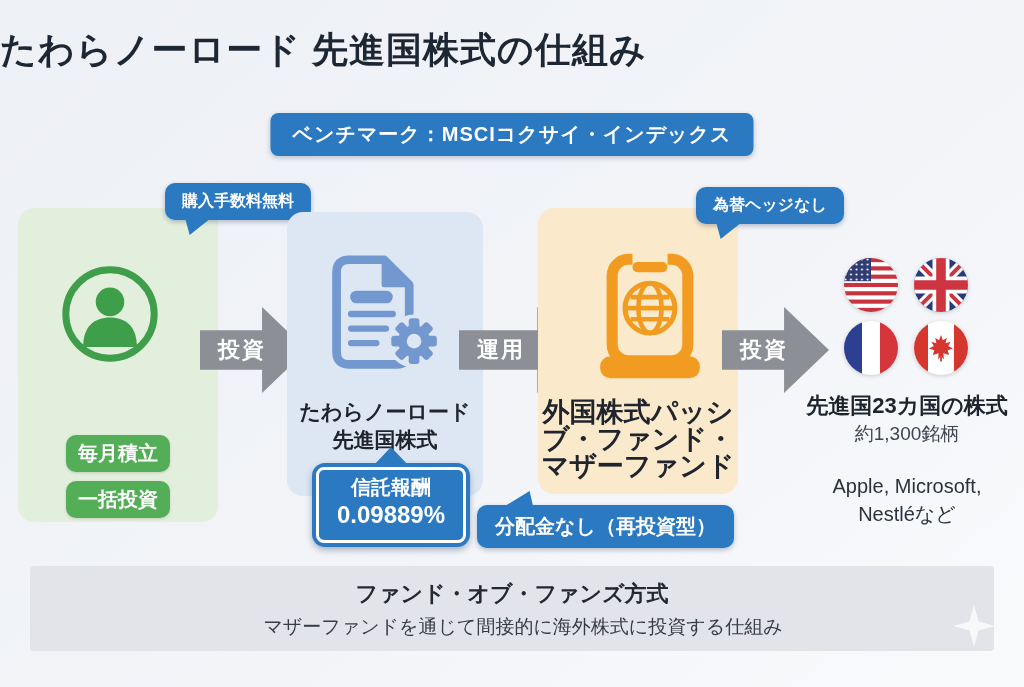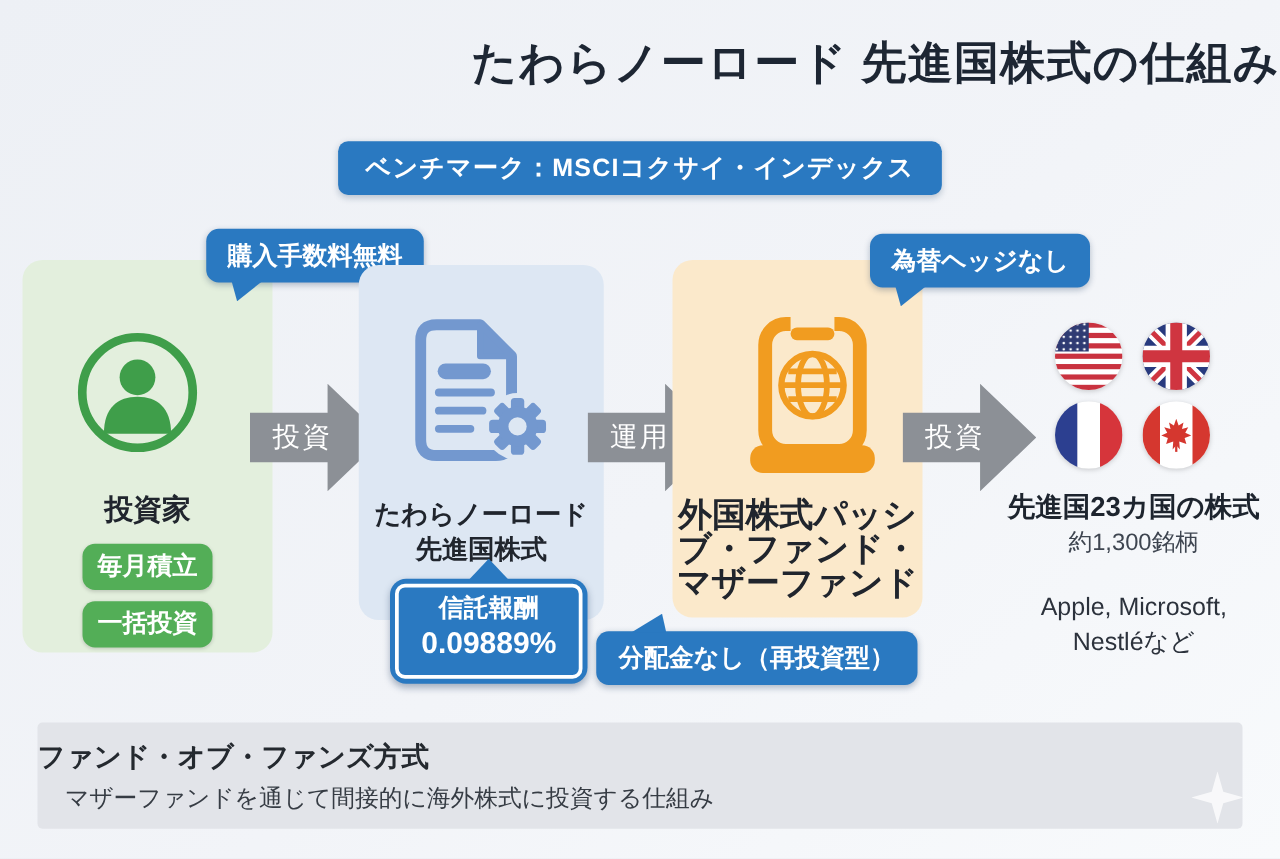--- a/index.html
+++ b/index.html
@@ -3,21 +3,21 @@
 <meta charset="utf-8">
 <style>
   html,body { margin:0; padding:0; background:#e9ecf1; }
   .canvas {
     position:relative; width:1024px; height:687px; overflow:hidden;
     font-family:"Liberation Sans","DejaVu Sans",sans-serif;
     background:linear-gradient(140deg,#edf0f5 0%,#f2f4f8 55%,#f8fafc 100%);
   }
   .title {
     position:absolute; top:26px; left:0; width:100%; margin:0;
-    text-align:right; font-size:36px; font-weight:bold; color:#1d2633; letter-spacing:1px;
+    text-align:left; font-size:36px; font-weight:bold; color:#1d2633; letter-spacing:1px;
   }
   .benchmark {
     position:absolute; top:113px; left:50%; transform:translateX(-50%);
     background:#2a79c1; color:#fff; font-size:20px; font-weight:bold;
     padding:8px 22px; border-radius:8px; letter-spacing:1px; white-space:nowrap;
     box-shadow:0 2px 5px rgba(25,60,100,.25);
   }
   .box { position:absolute; border-radius:16px; }
   .green-box  { left:18px;  top:208px; width:200px; height:314px; background:#e3efdd; }
   .blue-box   { left:287px; top:212px; width:196px; height:284px; background:#dde7f3; }
@@ -29,21 +29,21 @@
   .mother-label   { left:538px; width:200px; top:399px; font-size:27px; line-height:27px; }
 
   .pill {
     position:absolute; left:66px; width:104px; height:37px; line-height:37px;
     background:#53ae57; color:#fff; font-size:20px; font-weight:bold; text-align:center;
     border-radius:10px; box-shadow:0 1px 3px rgba(0,0,0,.15);
   }
   .pill-1 { top:435px; } .pill-2 { top:481px; }
 
   .bubble {
-    position:absolute; background:#2a79c1; color:#fff; font-size:20px; font-weight:bold;
+    position:absolute; background:#2a79c1; color:#fff; font-size:16px; font-weight:bold;
     padding:8px 17px; border-radius:10px; white-space:nowrap; box-shadow:0 2px 5px rgba(20,50,90,.3);
   }
   .bubble::after {
     content:""; position:absolute; width:26px; height:17px; background:#2a79c1;
     bottom:-15px; left:20px; clip-path:polygon(0 0,100% 0,18% 100%);
   }
   .bubble-purchase { left:165px; top:183px; }
   .bubble-hedge    { left:696px; top:187px;text-align:center; }
 
   .badge-dividend {
@@ -68,45 +68,45 @@
     content:""; position:absolute; top:-16px; left:50%; transform:translateX(-50%);
     width:34px; height:18px; background:#2a79c1; clip-path:polygon(50% 0,100% 100%,0 100%);
   }
   .fee-title { margin-top:12px; font-size:20px; font-weight:bold; line-height:25px; }
   .fee-value { font-size:24px; font-weight:bold; line-height:30px; }
 
   .arrow {
     position:absolute; top:307px; width:107px; height:86px; background:#8c9096;
     clip-path:polygon(0 27%,58% 27%,58% 0,100% 50%,58% 100%,58% 73%,0 73%);
   }
-  .arrow-1 { left:200px; } .arrow-2 { left:470px; } .arrow-3 { left:722px; }
+  .arrow-1 { left:200px; } .arrow-2 { left:459px;padding-left:28px; } .arrow-3 { left:722px; }
   .arrow span {
     position:absolute; left:6px; top:0; width:72px; height:100%;
     display:flex; align-items:center; justify-content:center;
-    color:#fff; font-size:22px; font-weight:normal; letter-spacing:2px;
+    color:#fff; font-size:22px; font-weight:bold; letter-spacing:2px;
   }
 
   .svg-icon { position:absolute; }
   .icon-investor { left:58px;  top:262px; }
   .icon-fund     { left:320px; top:252px; }
   .icon-mother   { left:590px; top:250px; }
 
   .flag { position:absolute; width:54px; height:54px; filter:drop-shadow(0 1px 2px rgba(0,0,0,.18)); }
   .flag-us { left:844px; top:258px; }
   .flag-uk { left:914px; top:258px; }
   .flag-fr { left:844px; top:321px; }
   .flag-ca { left:914px; top:321px; }
 
   .stocks-title    { position:absolute; left:785px; width:244px; top:391px; text-align:center; font-size:22px; font-weight:bold; color:#1d242e; }
   .stocks-subtitle { position:absolute; left:785px; width:244px; top:421px; text-align:center; font-size:19px; color:#3e4550; }
   .stocks-examples { position:absolute; left:785px; width:244px; top:472px; text-align:center; font-size:20px; line-height:28px; color:#2c323c; white-space:pre-line; }
 
   .footer {
-    position:absolute; left:30px; top:578px; width:964px; height:85px;
-    background:#e2e4e9; border-radius:4px; text-align:left; overflow:hidden;
+    position:absolute; left:30px; top:566px; width:964px; height:85px;
+    background:#e2e4e9; border-radius:4px; text-align:center; overflow:hidden;
   }
   .footer-title    { margin-top:13px; font-size:22px; font-weight:bold; color:#24292f; }
   .footer-subtitle { margin-top:5px;  font-size:19px; color:#363c44;margin-left:22px; }
   .sparkle {
     position:absolute; left:923px; top:39px; width:42px; height:42px;
     background:rgba(255,255,255,.75);
     clip-path:polygon(50% 0,61% 39%,100% 50%,61% 61%,50% 100%,39% 61%,0 50%,39% 39%);
   }
 </style>
 </head>
@@ -117,21 +117,20 @@
   <h1 class="title">たわらノーロード 先進国株式の仕組み</h1>
 
   <div class="benchmark">ベンチマーク：MSCIコクサイ・インデックス</div>
 
   <div class="box green-box"></div>
   <svg class="svg-icon icon-investor" width="104" height="104" viewBox="0 0 120 120">
     <circle cx="60" cy="60" r="51" fill="none" stroke="#3f9e4a" stroke-width="8"></circle>
     <circle cx="60" cy="46" r="16.5" fill="#3f9e4a"></circle>
     <path d="M29,98 C29,74 42,64 60,64 C78,64 91,74 91,98 Z" fill="#3f9e4a"></path>
   </svg>
-  <div class="node-label investor-label">投資家</div>
   <div class="pill pill-2">一括投資</div>
   <div class="pill pill-1">毎月積立</div>
   <div class="bubble bubble-purchase">購入手数料無料</div>
 
   <div class="arrow arrow-1">
     <span>投資</span>
   </div>
 
   <div class="box blue-box"></div>
   <svg class="svg-icon icon-fund" width="130" height="124" viewBox="0 0 134 128">

